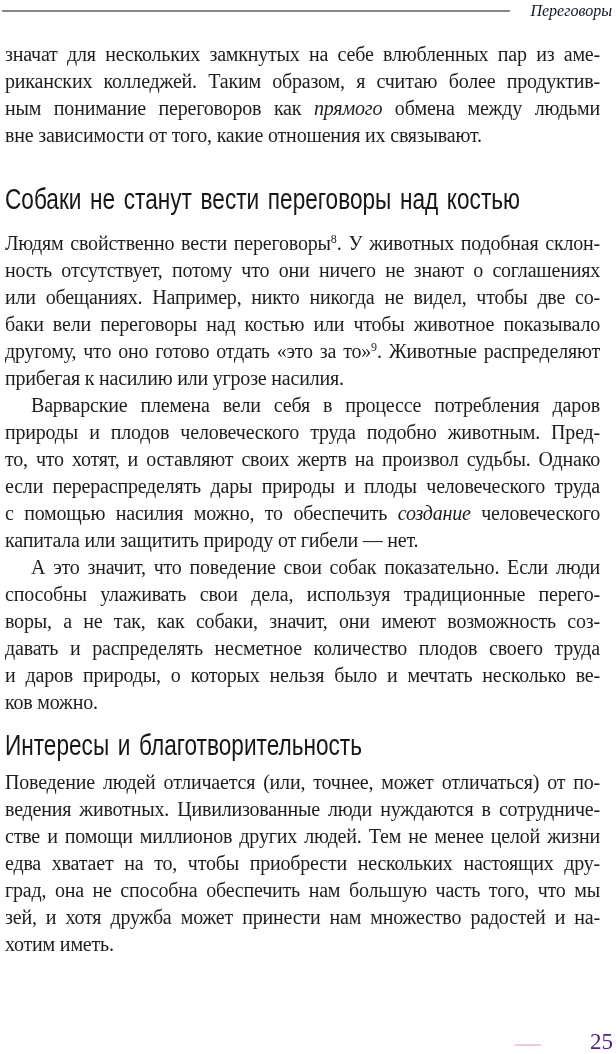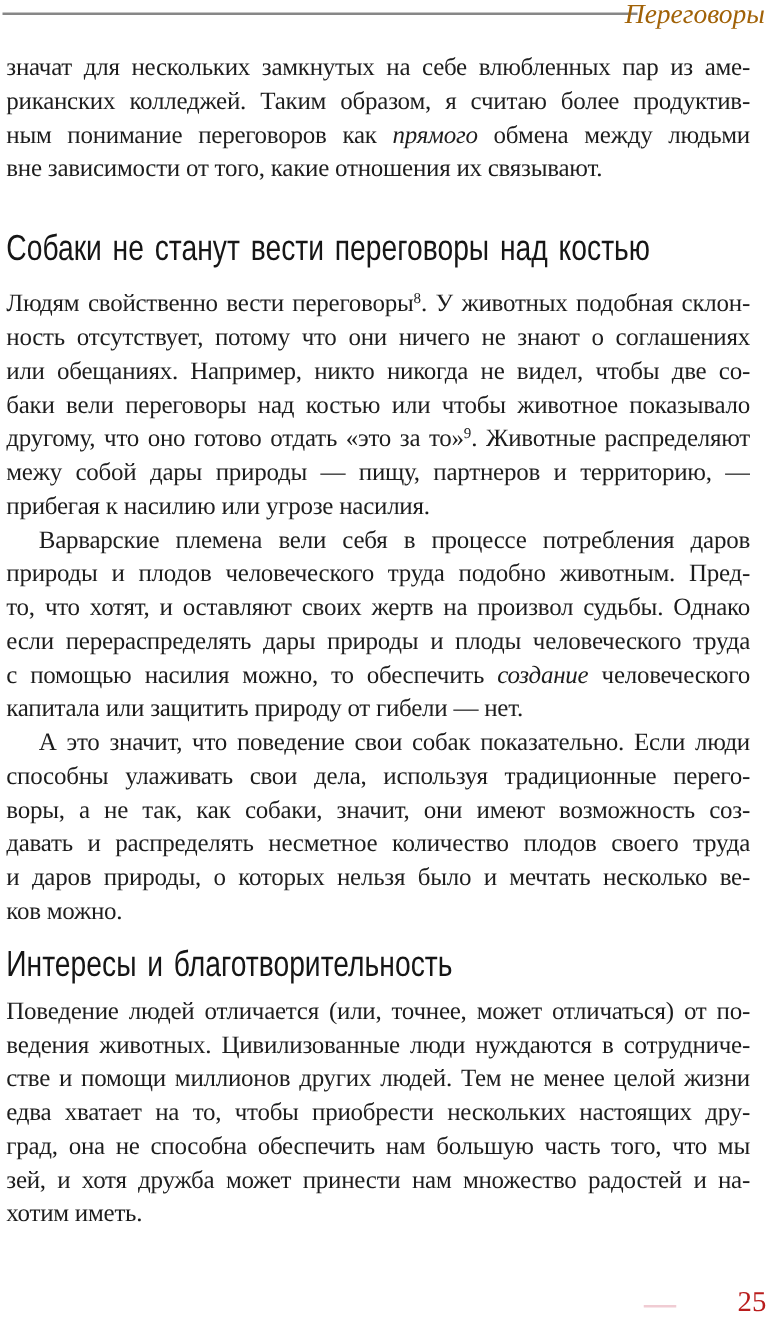--- a/index.html
+++ b/index.html
@@ -28,23 +28,23 @@
     top: 10px;
     width: 508px;
     height: 2px;
     background: #878787;
   }
   .running-head {
     position: absolute;
     right: 4px;
     top: 0;
     font-style: italic;
-    font-size: 22px;
+    font-size: 16px;
     line-height: 22px;
-    color: #a16207;
+    color: #0f172a;
   }
   
   .page-body {
     padding: 0 16px 0 5px;
   }
   .para {
     margin: 0;
     font-size: 20px;
     line-height: 27px;
     letter-spacing: -0.2px;
@@ -95,21 +95,21 @@
     width: 26px;
     height: 2px;
     background: #f0ccd3;
   }
   .page-number {
     position: absolute;
     right: 3px;
     bottom: 1px;
     font-size: 23px;
     line-height: 23px;
-    color: #b91c1c;
+    color: #4c1d95;
   }
 </style>
 </head>
 <body>
 
 <div class="page" data-name="book-page">
 
   <div class="header" data-name="page-header">
     <div class="header-rule" data-name="header-rule"></div>
     <div class="running-head" data-name="running-head">Переговоры</div>
@@ -122,21 +122,20 @@
         <div class="line" data-name="text-line"><span data-name="text-segment">ным понимание переговоров как </span><span class="italic" data-name="text-segment">прямого</span><span data-name="text-segment"> обмена между людьми</span></div>
         <div class="line last" data-name="text-line"><span data-name="text-segment">вне зависимости от того, какие отношения их связывают.</span></div>
       </div>
       <h2 class="heading" data-name="heading-dogs">Собаки не станут вести переговоры над костью</h2>
       <div class="para" data-name="paragraph-dogs">
         <div class="line" data-name="text-line"><span data-name="text-segment">Людям свойственно вести переговоры</span><span class="sup" data-name="footnote-marker">8</span><span data-name="text-segment">. У животных подобная склон-</span></div>
         <div class="line" data-name="text-line"><span data-name="text-segment">ность отсутствует, потому что они ничего не знают о соглашениях</span></div>
         <div class="line" data-name="text-line"><span data-name="text-segment">или обещаниях. Например, никто никогда не видел, чтобы две со-</span></div>
         <div class="line" data-name="text-line"><span data-name="text-segment">баки вели переговоры над костью или чтобы животное показывало</span></div>
         <div class="line" data-name="text-line"><span data-name="text-segment">другому, что оно готово отдать «это за то»</span><span class="sup" data-name="footnote-marker">9</span><span data-name="text-segment">. Животные распределяют</span></div>
-        <div class="line" data-name="text-line"><span data-name="text-segment">межу собой дары природы — пищу, партнеров и территорию, —</span></div>
         <div class="line last" data-name="text-line"><span data-name="text-segment">прибегая к насилию или угрозе насилия.</span></div>
       </div>
       <div class="para indent" data-name="paragraph-barbarians">
         <div class="line" data-name="text-line"><span data-name="text-segment">Варварские племена вели себя в процессе потребления даров</span></div>
         <div class="line" data-name="text-line"><span data-name="text-segment">природы и плодов человеческого труда подобно животным. Пред-</span></div>
         <div class="line" data-name="text-line"><span data-name="text-segment">то, что хотят, и оставляют своих жертв на произвол судьбы. Однако</span></div>
         <div class="line" data-name="text-line"><span data-name="text-segment">если перераспределять дары природы и плоды человеческого труда</span></div>
         <div class="line" data-name="text-line"><span data-name="text-segment">с помощью насилия можно, то обеспечить </span><span class="italic" data-name="text-segment">создание</span><span data-name="text-segment"> человеческого</span></div>
         <div class="line last" data-name="text-line"><span data-name="text-segment">капитала или защитить природу от гибели — нет.</span></div>
       </div>

